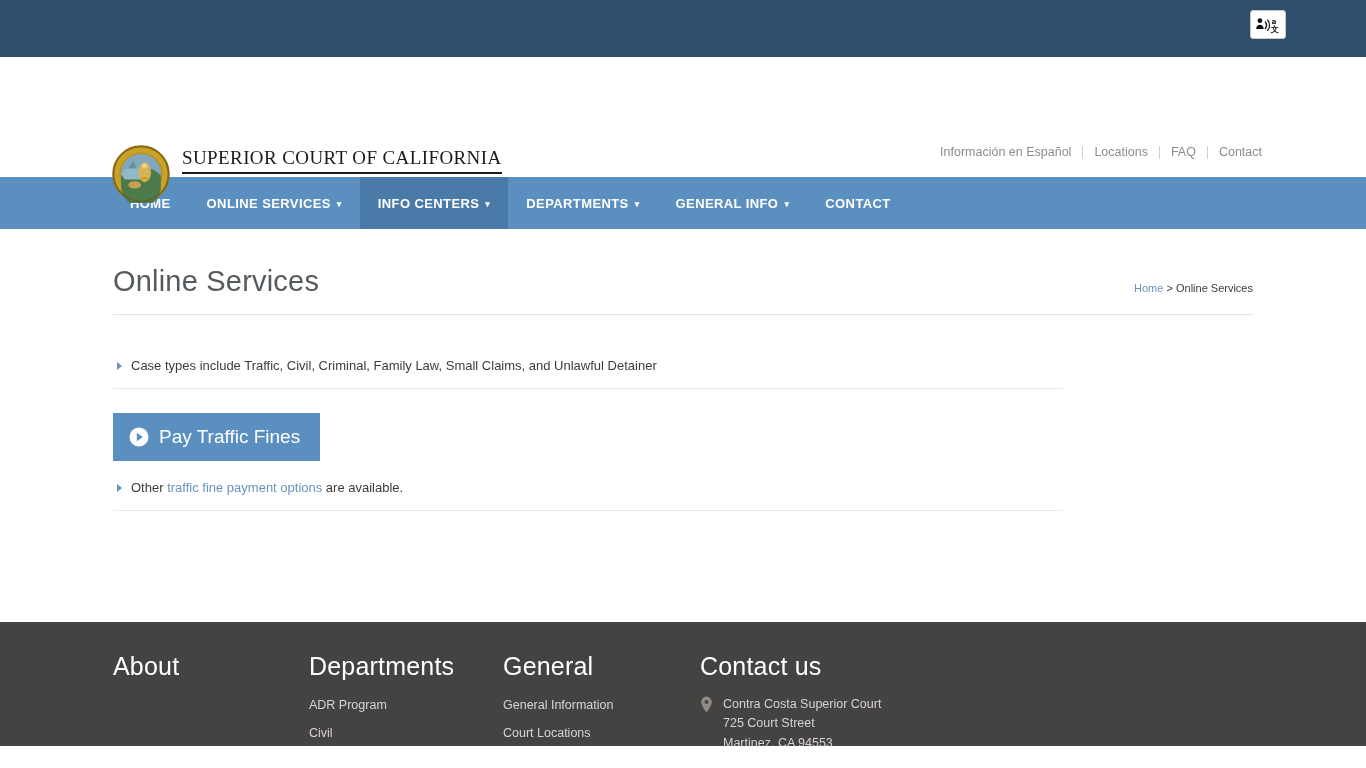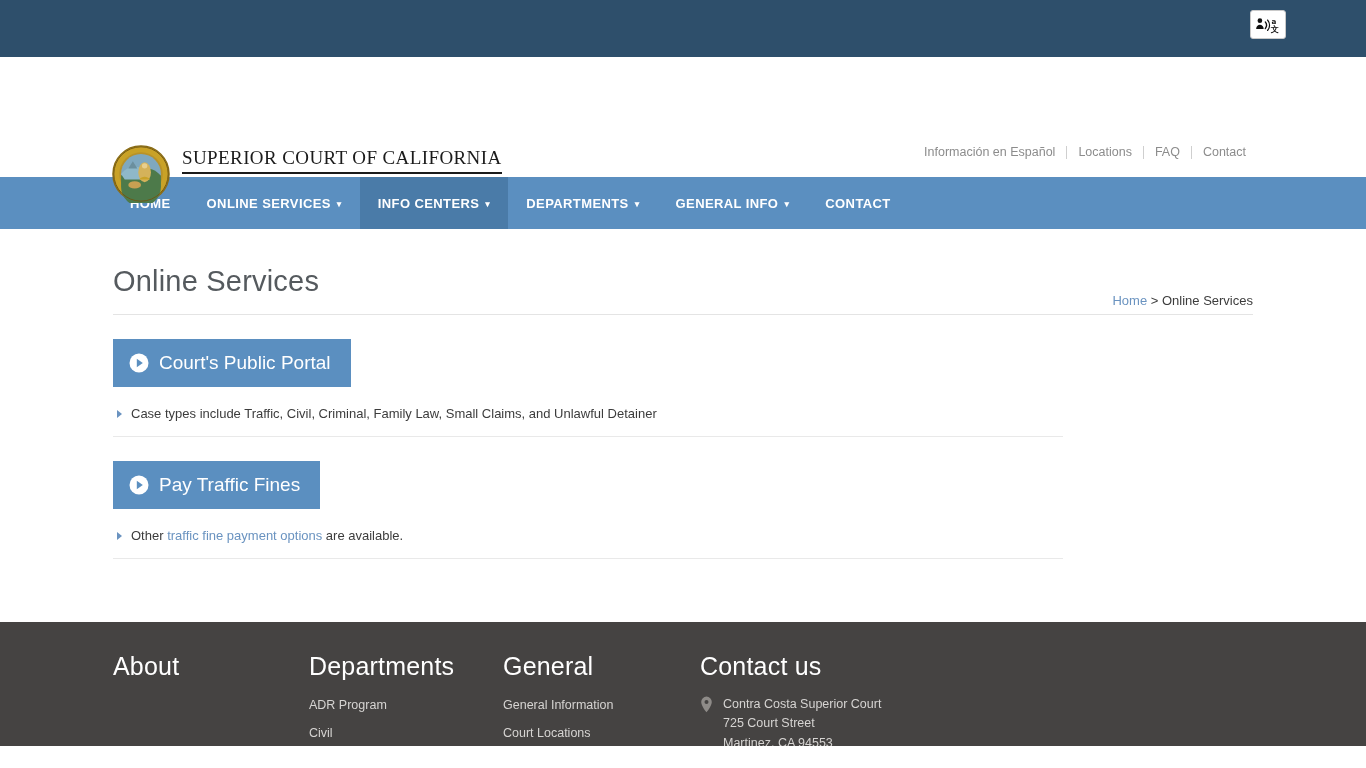--- a/index.html
+++ b/index.html
@@ -56,21 +56,21 @@
   }
   .brand-line2 {
     font-family: "Liberation Serif", serif;
     font-size: 22px;
     letter-spacing: 0.6px;
     color: #c9ab60;
     margin-top: 4px;
   }
   .util-links {
     position: absolute;
-    right: 120px;
+    right: 104px;
     top: 88px;
     font-size: 12.5px;
     color: #8c8c8c;
     display: flex;
     align-items: center;
   }
   .util-links a {
     color: #8c8c8c;
     text-decoration: none;
     padding: 0 11px;
@@ -121,23 +121,22 @@
   .page-title {
     font-size: 29px;
     font-weight: normal;
     color: #555a5e;
     letter-spacing: 0.2px;
   }
   .breadcrumb {
     position: absolute;
     right: 0;
     top: 53px;
-    font-size: 13px;
+    font-size: 11px;
     color: #3c3c3c;
-    margin-top: 11px;
   }
   .breadcrumb a { color: #6a93c0; text-decoration: none; }
   .title-rule {
     margin-top: 16px;
     height: 1px;
     background: #e4e4e4;
   }
 
   .service-block { padding-top: 24px; }
   .service-btn {
@@ -298,27 +297,20 @@
 <main class="content">
   <div class="page-head">
     <h1 class="page-title">Online Services</h1>
     <div class="breadcrumb">
       <a href="#">Home</a><span> &gt; </span><span>Online Services</span>
     </div>
     <div class="title-rule"></div>
   </div>
 
   <div class="service-block">
-    <a class="service-btn" href="#">
-      <svg class="play-icon" viewBox="0 0 20 20">
-        <circle cx="10" cy="10" r="9.5" fill="#ffffff"></circle>
-        <path d="M7.8 5.8l6 4.2-6 4.2z" fill="#5b8fc0"></path>
-      </svg>
-      <span>Court's Public Portal</span>
-    </a>
     <ul class="bullets">
       <li>Case types include Traffic, Civil, Criminal, Family Law, Small Claims, and Unlawful Detainer</li>
     </ul>
     <div class="section-rule"></div>
   </div>
 
   <div class="service-block">
     <a class="service-btn" href="#">
       <svg class="play-icon" viewBox="0 0 20 20">
         <circle cx="10" cy="10" r="9.5" fill="#ffffff"></circle>

